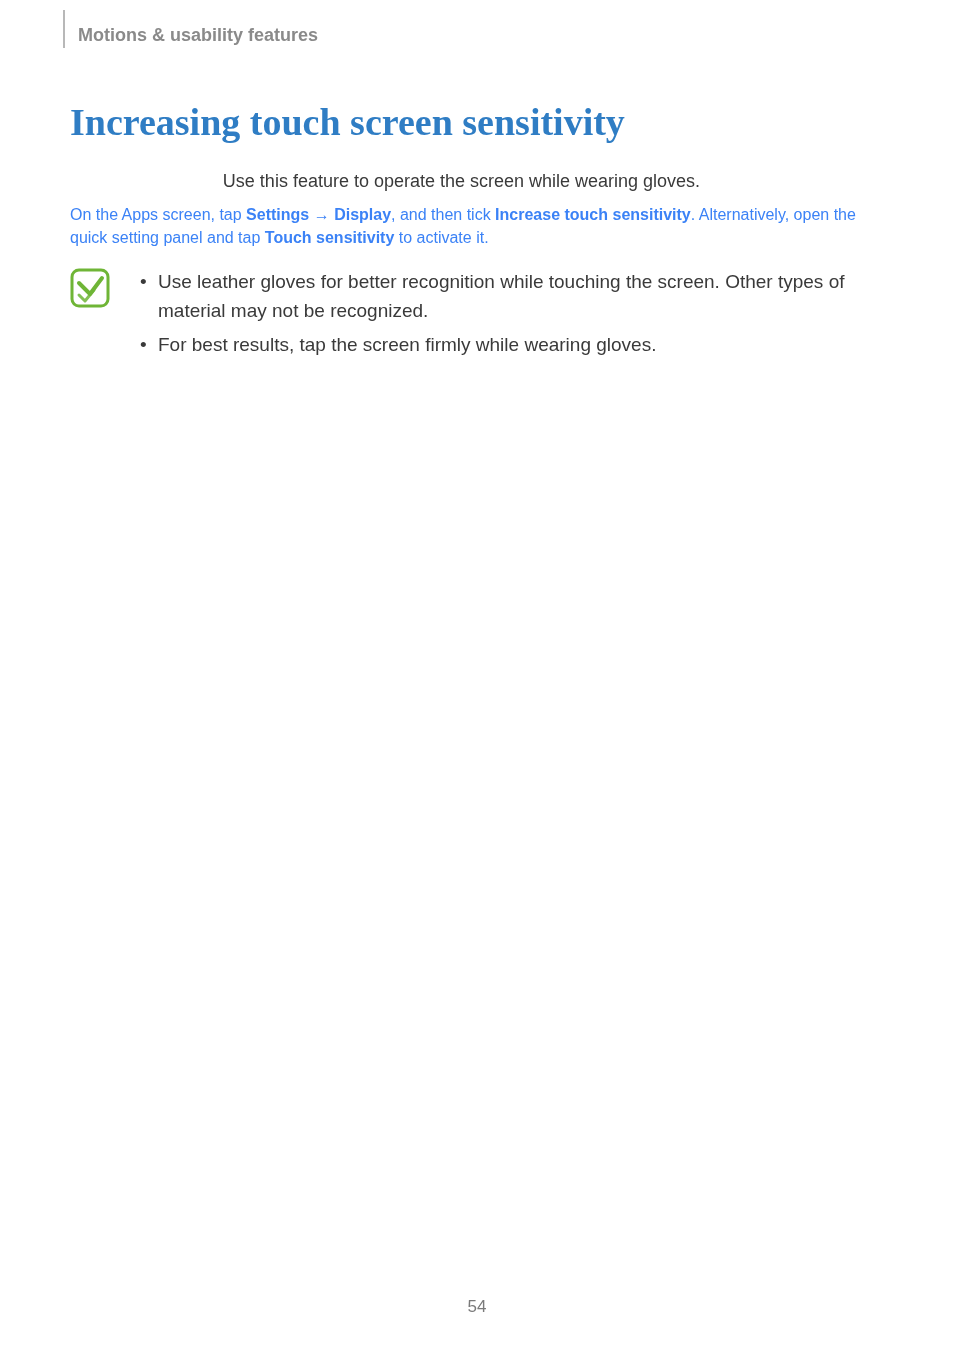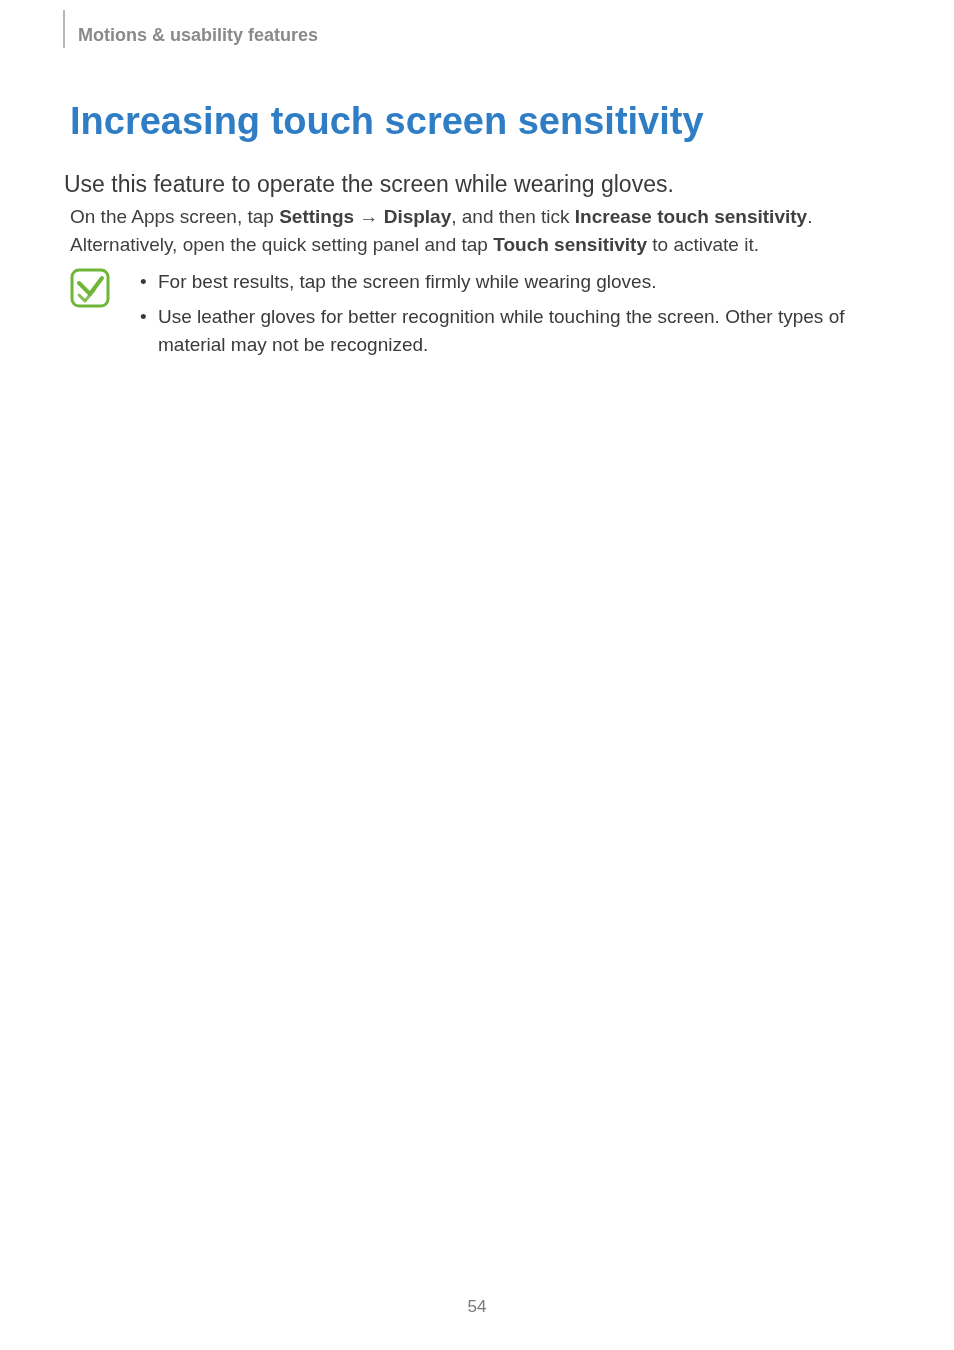--- a/index.html
+++ b/index.html
@@ -31,37 +31,39 @@
       color: #8a8a8a;
       font-weight: 700;
     }
     .title {
       position: absolute;
       left: 70px;
       top: 100px;
       font-size: 38px;
       font-weight: 700;
       color: #2f7dc4;
+      font-family: Liberation Serif, serif;
     }
     .intro {
       position: absolute;
-      left: 64px;
+      left: 54px;
       top: 168px;
-      font-size: 23px;
+      font-size: 18px;
       line-height: 1.45;
       color: #3a3a3a;
       width: 815px;
+      text-align: center;
     }
     .instruction {
       position: absolute;
       left: 70px;
       top: 203px;
-      font-size: 19px;
+      font-size: 16px;
       line-height: 1.45;
-      color: #404040;
+      color: #3b82f6;
       width: 815px;
     }
     .instruction b {
       font-weight: 700;
     }
     .note-block {
       position: absolute;
       left: 70px;
       top: 268px;
       width: 815px;
@@ -123,18 +125,18 @@
 
 <div class="note-block">
   <div class="note-icon-wrap">
     <svg width="40" height="40" viewBox="0 0 40 40">
       <rect x="2" y="2" width="36" height="36" rx="7" ry="7" fill="none" stroke="#6fb536" stroke-width="3"></rect>
       <path d="M 9 15 L 20 26 M 20 26 L 32 10" fill="none" stroke="#6fb536" stroke-width="4" stroke-linecap="round"></path>
       <path d="M 9 27 L 15 33 M 15 33 L 24 22" fill="none" stroke="#6fb536" stroke-width="3" stroke-linecap="round" opacity="0.85"></path>
     </svg>
   </div>
   <ul class="bullet-list">
+    <li>Use leather gloves for better recognition while touching the screen. Other types of material may not be recognized.</li>
     <li>For best results, tap the screen firmly while wearing gloves.</li>
-    <li>Use leather gloves for better recognition while touching the screen. Other types of material may not be recognized.</li>
   </ul>
 </div>
 
 <div class="page-number">54</div>
 
 </body></html>

